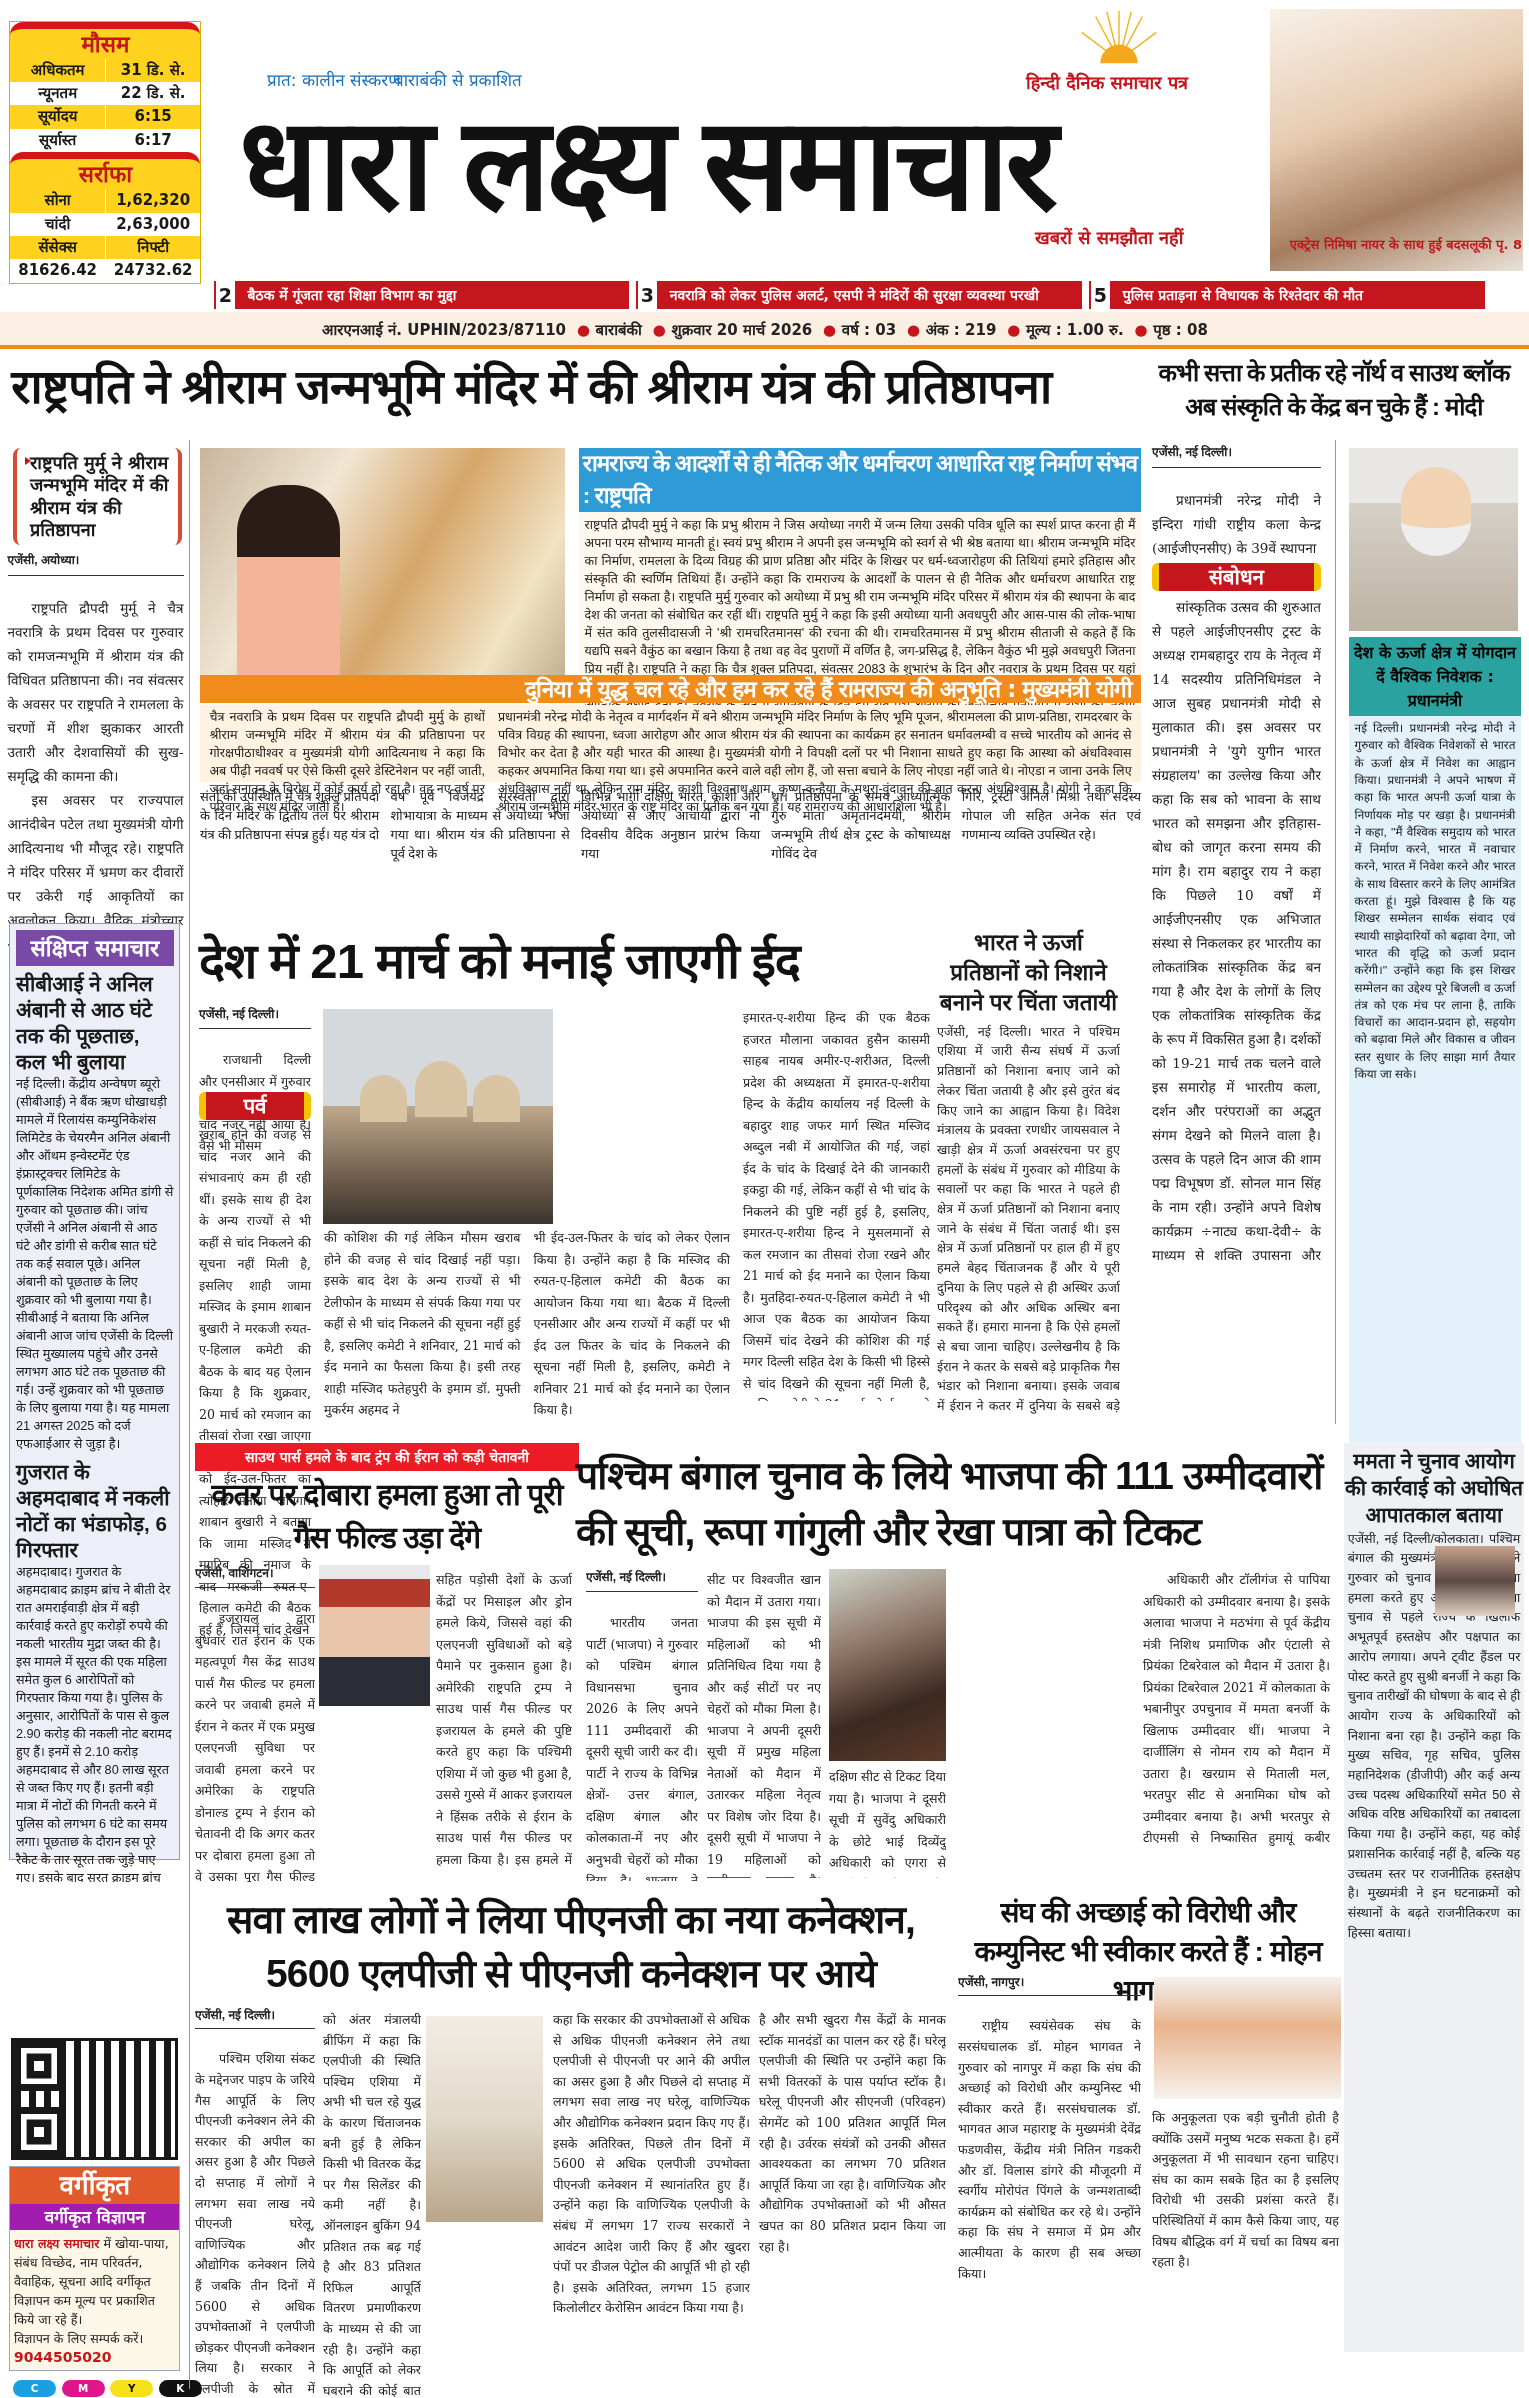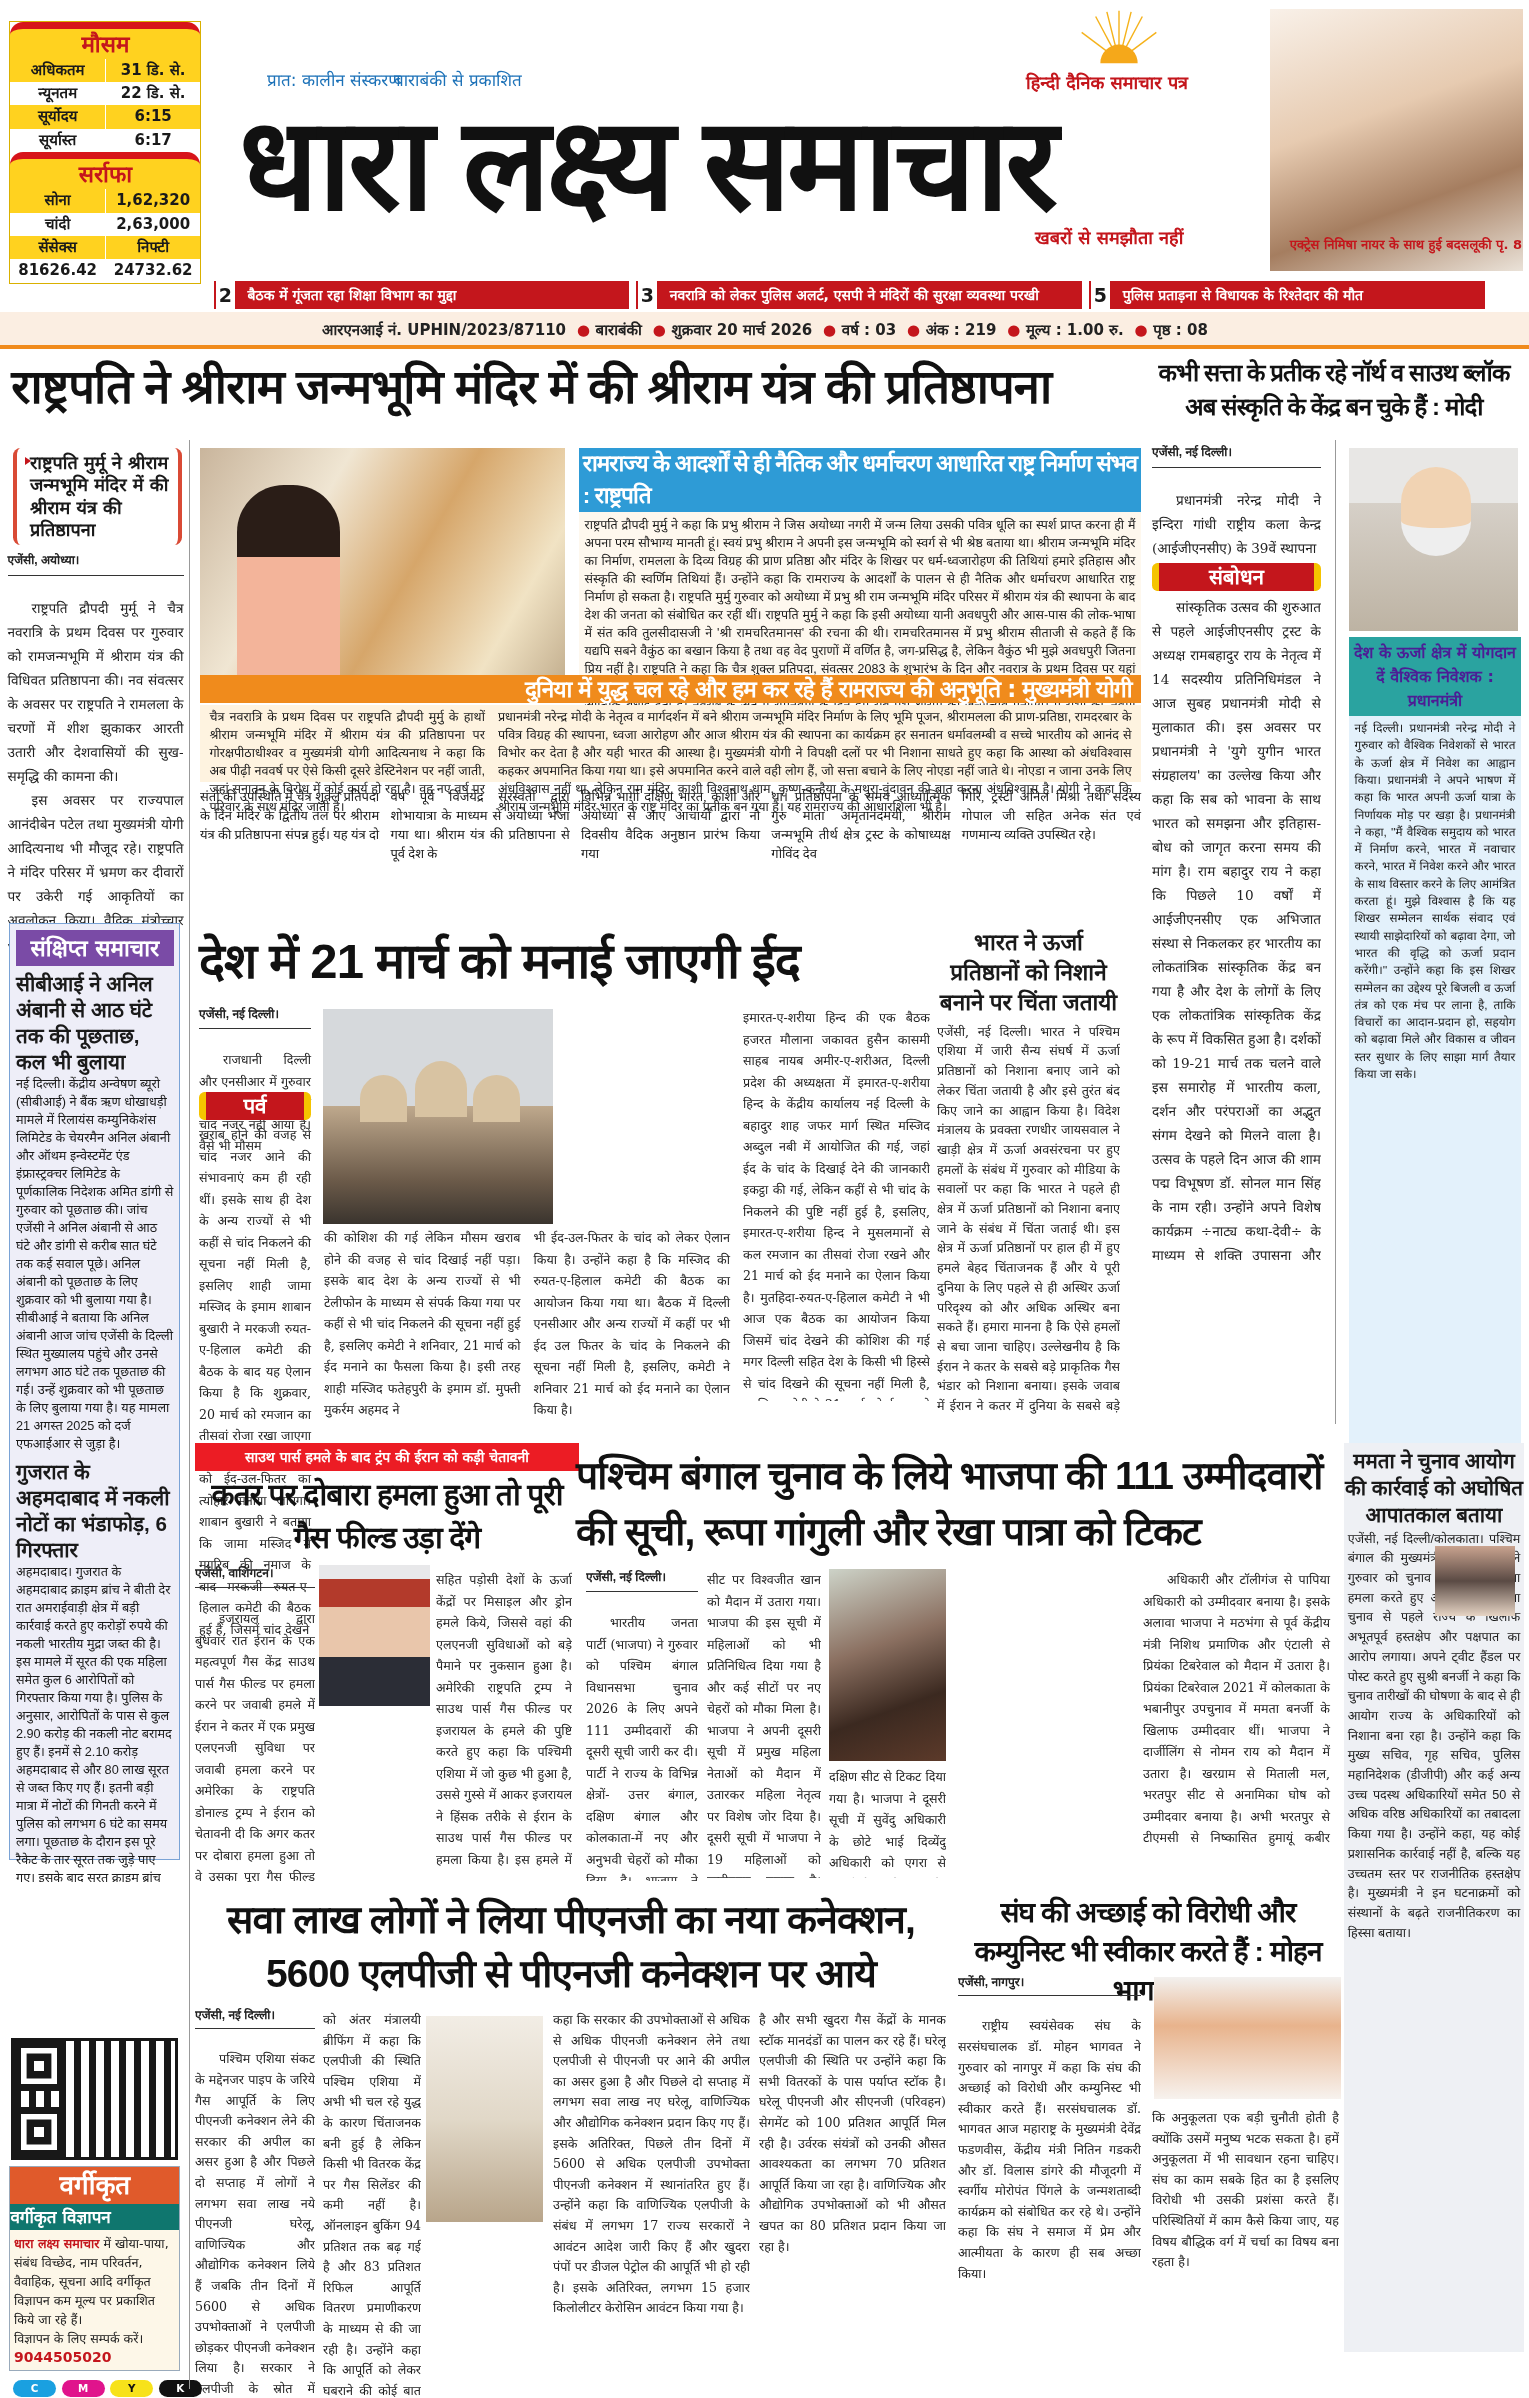--- a/index.html
+++ b/index.html
@@ -58,21 +58,21 @@
 #yogi-body div{flex:1;text-align:justify}
 #lead-cols{left:200px;top:787px;width:941px;display:flex;gap:11.2px;font-size:13px;line-height:19px}
 #lead-cols div{flex:1;text-align:justify;font-family:Liberation Serif, serif}
 
 
 #modi-col{left:1152px;top:440px;width:169px}
 #sambodhan{height:28px;line-height:28px;font-size:20.6px;margin:3.7px 0}
 #modi-photo{left:1349px;top:448px;width:169px;height:183px;background:linear-gradient(#e8e7e5 0 30%,#d6d0c8 30%,#bdb3a3)}
 #modi-photo .h{position:absolute;left:52px;top:19px;width:70px;height:89px;border-radius:37px;background:#f1d3b3;border-bottom:28px solid #eee}
 #energy-box{left:1349px;top:637px;width:172px;background:#e3f1fb;padding-bottom:5.6px}
-#energy-box .hd{background:#2aa3a0;color:#4c1d95;text-align:center;font-weight:bold;font-size:16px;line-height:24px;padding:3.7px}
+#energy-box .hd{background:#2aa3a0;color:#000000;text-align:center;font-weight:bold;font-size:16px;line-height:24px;padding:3.7px}
 #energy-box .bd{font-size:11.8px;line-height:17.3px;padding:3.7px 5.6px;text-align:justify;font-family:"Liberation Sans",sans-serif}
 
 
 #brief{left:9.4px;top:923px;width:171px;height:937px;background:#eeeef8;border:0.9px solid #7aa3d6}
 #brief .hd{background:#7a4ba6;color:#fff;text-align:center;font-size:22.5px;font-weight:bold;line-height:36px;margin:5.6px 5.6px 0;position:relative}
 #brief h3{font-size:20.6px;line-height:26px;padding:5.6px 5.6px 0;font-family:"Liberation Sans",sans-serif}
 #brief p{font-size:12.7px;line-height:18px;padding:0 5.6px;font-family:"Liberation Sans",sans-serif}
 
 
 #eid-hl{left:199px;top:928px;width:740px;font-size:49px;line-height:67px}
@@ -107,21 +107,21 @@
 #rss-hl{left:956px;top:1893px;width:384px;text-align:center;font-size:28px;line-height:39px}
 #rss-photo{left:1154px;top:1977px;width:187px;height:122px;background:linear-gradient(#f3f1ef,#e8b38c 40%,#f7f2ee)}
 
 
 #qr{left:11.2px;top:2038px;width:167px;height:122px;background:
 repeating-linear-gradient(90deg,#000 0 7.5px,#fff 7.5px 15px),#000;border:3.7px solid #000;opacity:.9}
 #qr:before,#qr:after{content:"";position:absolute;width:36px;height:36px;background:#fff;border:7.5px solid #000;box-shadow:inset 0 0 0 5.6px #fff,inset 0 0 0 13px #000}
 #qr:before{left:0;top:0}#qr:after{left:0;bottom:0}
 #classified{left:9.4px;top:2166px;width:171px;border:0.9px solid #9ab}
 #classified .t1{background:#e05a2b;color:#fff;text-align:center;font-size:26px;line-height:37px;font-weight:bold}
-#classified .t2{background:#0f766e;color:#fff;font-size:17px;line-height:26px;font-weight:bold}
+#classified .t2{background:#a21caf;color:#fff;text-align:center;font-size:17px;line-height:26px;font-weight:bold}
 #classified .bd{background:#fdf7e8;text-align:left;font-size:12.6px;line-height:19px;padding:3.7px}
 #classified .bd .brand{color:#c4161c;font-weight:bold}
 #classified .ph{color:#c4161c;font-weight:bold;font-size:14px}
 #cmyk{left:13px;top:2380px;display:flex;gap:5.6px}
 #cmyk span{width:43px;height:17px;border-radius:9.4px;font-size:10.3px;color:#fff;text-align:center;line-height:17px;font-weight:bold}
 .sep-v{position:absolute;width:0.9px;background:#999}
 </style>
 </head>
 <body>
 

